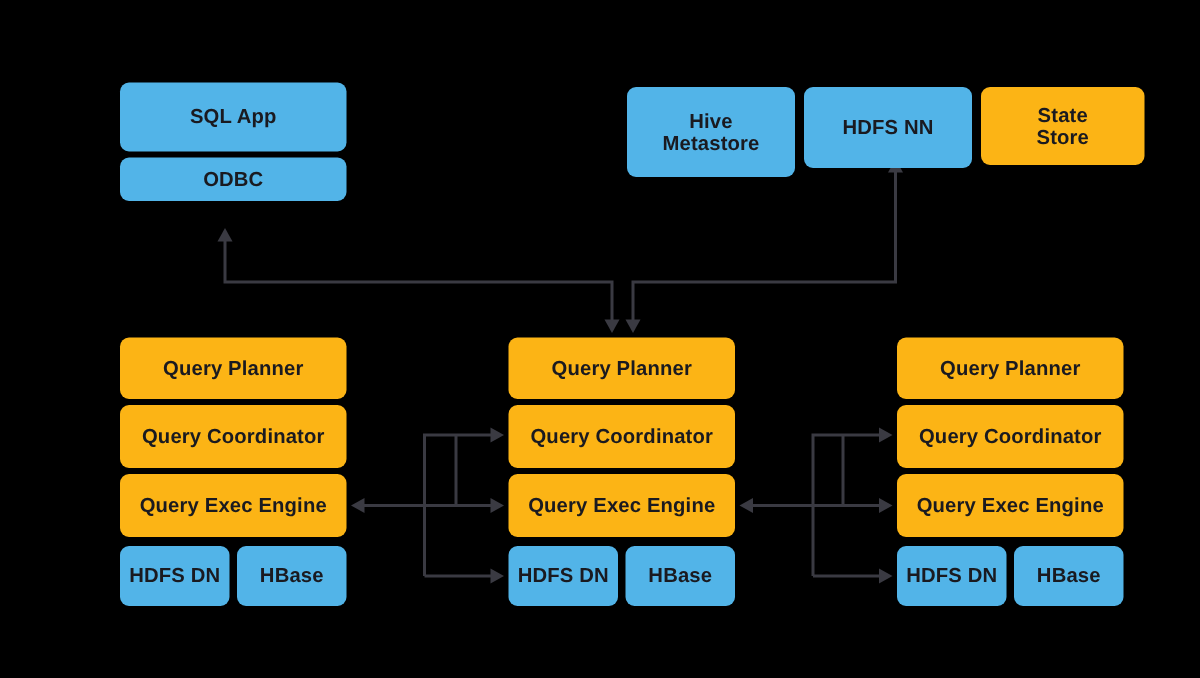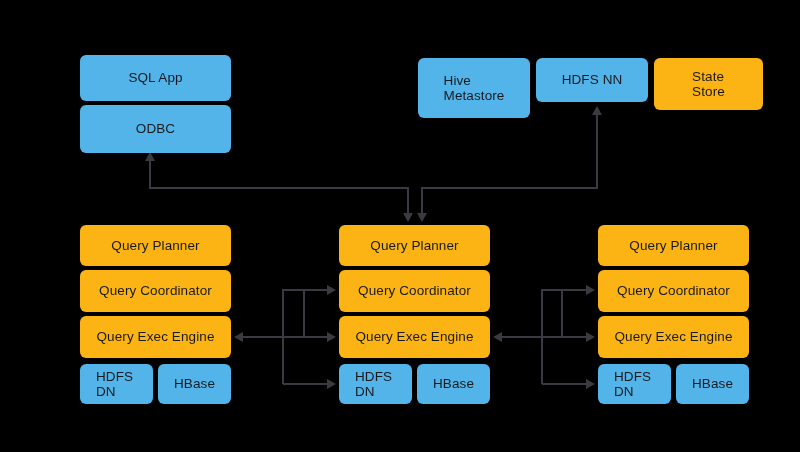--- a/index.html
+++ b/index.html
@@ -16,27 +16,29 @@
     overflow: hidden;
     font-family: "Liberation Sans", "DejaVu Sans", sans-serif;
   }
   .node {
     position: absolute;
     box-sizing: border-box;
     border-radius: 6px;
     display: flex;
     align-items: center;
     justify-content: center;
+    text-align: center;
     color: #1a1a20;
     font-size: 13.5px;
     line-height: 1.12;
     letter-spacing: 0.1px;
-    padding: 2px 16px;
+    padding: 2px 4px;
     white-space: pre-line;
     z-index: 3;
+    font-weight: bold;
   }
   .node.blue  { background: #52b4e8; }
   .node.amber { background: #fcb415; }
 
   svg.wires {
     position: absolute;
     left: 0;
     top: 0;
     width: 800px;
     height: 452px;
@@ -75,24 +77,24 @@
       <polygon points="336,290 327,285 327,295" fill="#3a3a42" stroke="none"></polygon>
       <polygon points="336,337 327,332 327,342" fill="#3a3a42" stroke="none"></polygon>
       <polygon points="336,384 327,379 327,389" fill="#3a3a42" stroke="none"></polygon>
       <polygon points="493,337 502,332 502,342" fill="#3a3a42" stroke="none"></polygon>
       <polygon points="595,290 586,285 586,295" fill="#3a3a42" stroke="none"></polygon>
       <polygon points="595,337 586,332 586,342" fill="#3a3a42" stroke="none"></polygon>
       <polygon points="595,384 586,379 586,389" fill="#3a3a42" stroke="none"></polygon>
     </svg>
   <div id="box-layer">
       <div class="node blue" style="left: 80px; top: 55px; width: 151px; height: 46px;">SQL App</div>
-      <div class="node blue" style="left: 80px; top: 105px; width: 151px; height: 48px;">ODBC</div>
+      <div class="node blue" style="left: 80px; top: 105px; width: 151px; height: 29px;">ODBC</div>
       <div class="node blue" style="left: 418px; top: 58px; width: 112px; height: 60px;">Hive
 Metastore</div>
-      <div class="node blue" style="left: 536px; top: 58px; width: 112px; height: 44px;">HDFS NN</div>
+      <div class="node blue" style="left: 536px; top: 58px; width: 112px; height: 54px;">HDFS NN</div>
       <div class="node amber" style="left: 654px; top: 58px; width: 109px; height: 52px;">State
 Store</div>
       <div class="node amber" style="left: 80px; top: 225px; width: 151px; height: 41px;">Query Planner</div>
       <div class="node amber" style="left: 80px; top: 270px; width: 151px; height: 42px;">Query Coordinator</div>
       <div class="node amber" style="left: 80px; top: 316px; width: 151px; height: 42px;">Query Exec Engine</div>
       <div class="node blue" style="left: 80px; top: 364px; width: 73px; height: 40px;">HDFS DN</div>
       <div class="node blue" style="left: 158px; top: 364px; width: 73px; height: 40px;">HBase</div>
       <div class="node amber" style="left: 339px; top: 225px; width: 151px; height: 41px;">Query Planner</div>
       <div class="node amber" style="left: 339px; top: 270px; width: 151px; height: 42px;">Query Coordinator</div>
       <div class="node amber" style="left: 339px; top: 316px; width: 151px; height: 42px;">Query Exec Engine</div>

